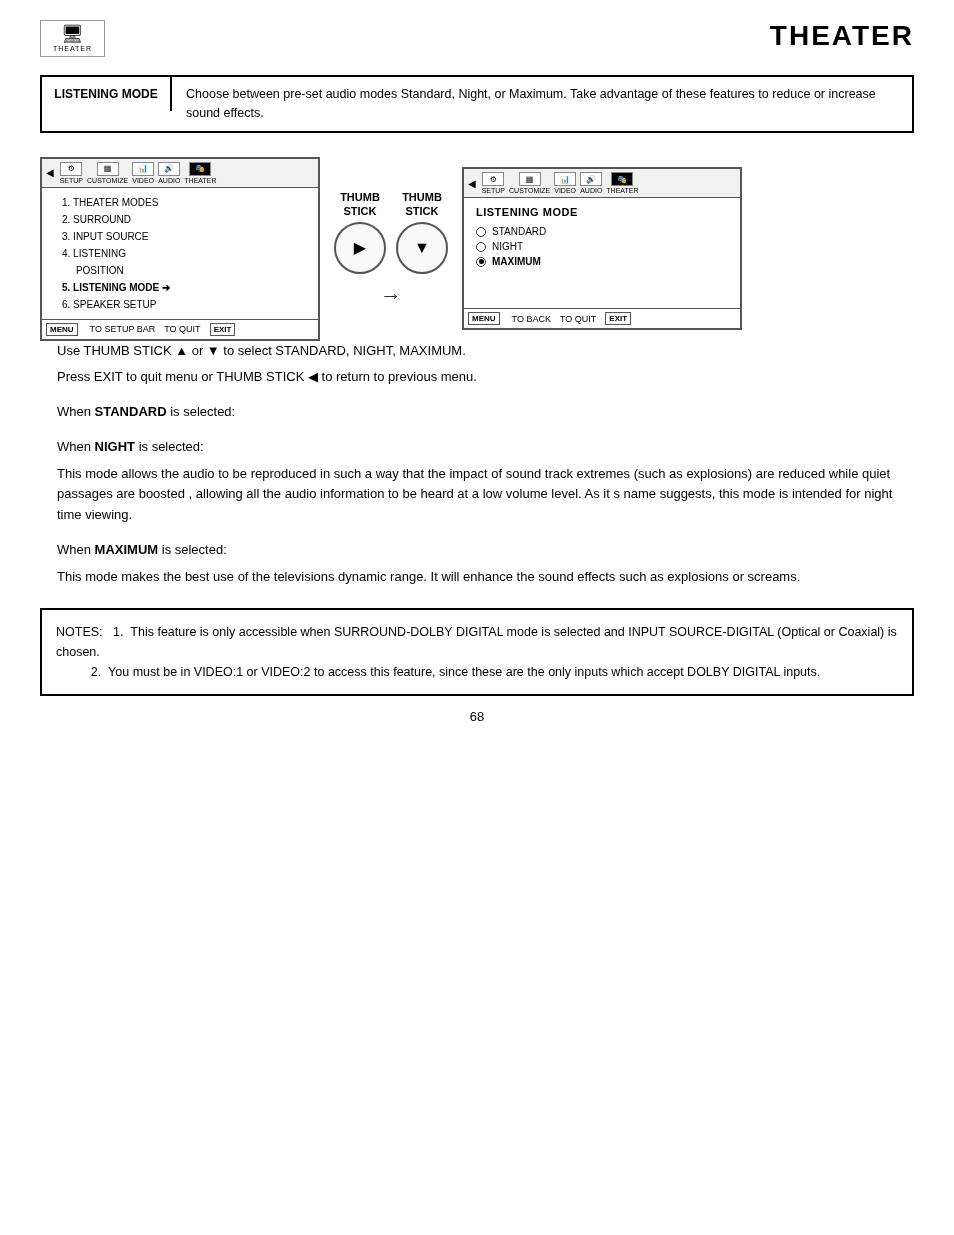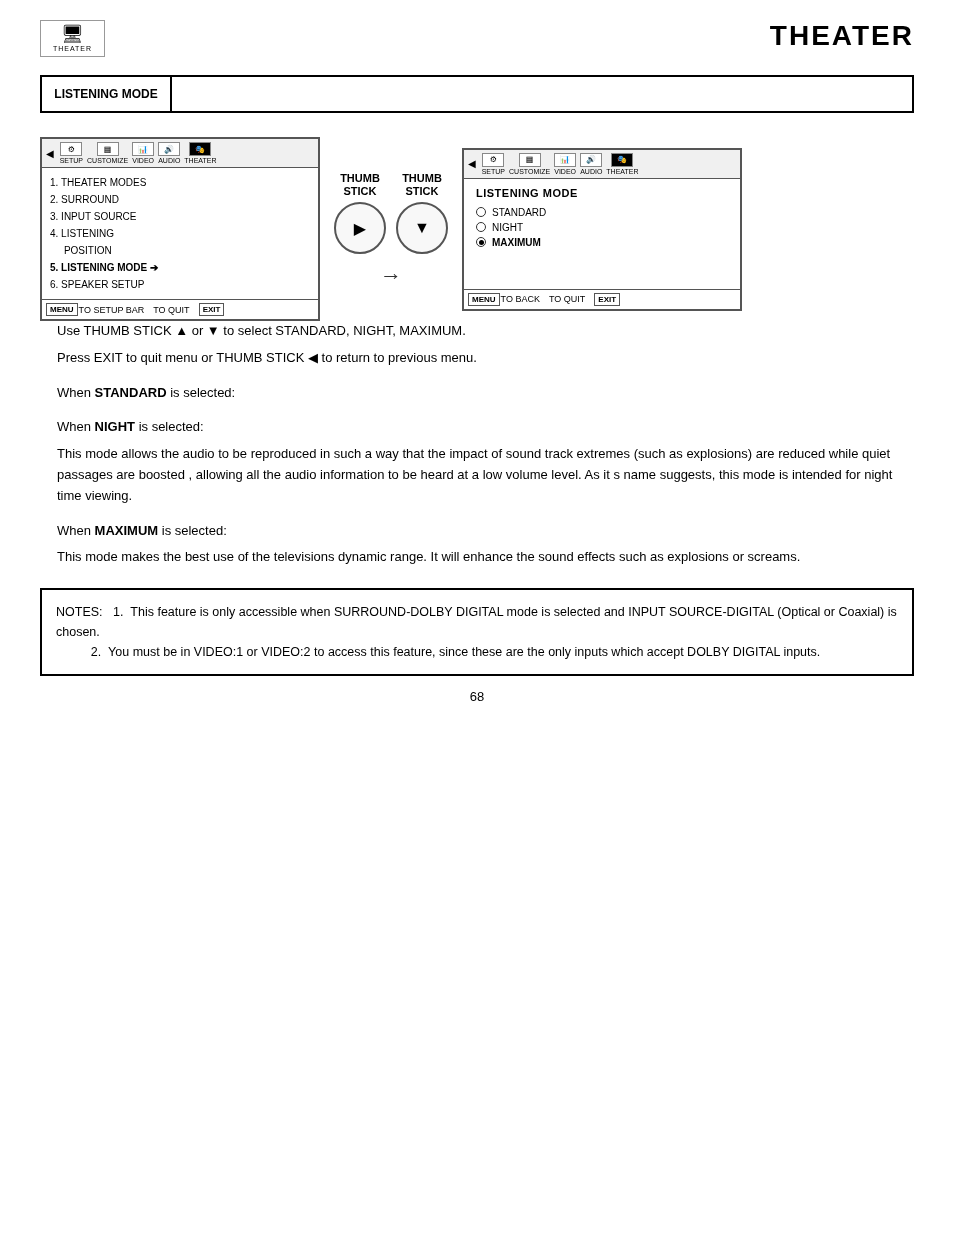--- a/index.html
+++ b/index.html
@@ -104,42 +104,42 @@
     }
     .screen-header-item.active .icon-box {
       background: #000;
       color: #fff;
     }
     .screen-header-arrow {
       font-size: 10px;
       margin-right: 2px;
     }
     .screen-body {
-      padding: 6px 8px;
+      padding: 6px 20px;
       min-height: 110px;
     }
     .screen-body ul {
       list-style: none;
       font-size: 10px;
       line-height: 1.7;
     }
     .screen-body ul li.active {
       font-weight: bold;
     }
     .screen-footer {
       border-top: 1px solid #555;
       display: flex;
       font-size: 9px;
       padding: 3px 4px;
       gap: 2px;
     }
     .screen-footer-item {
       display: flex;
       align-items: center;
-      gap: 1px;
+      gap: 12px;
     }
     .footer-key {
       border: 1px solid #555;
       padding: 1px 3px;
       font-weight: bold;
       font-size: 8px;
     }
     .thumbstick-item {
       display: flex;
       flex-direction: column;
@@ -266,20 +266,21 @@
 <div class="header">
   <div class="header-logo">
     <div class="logo-icon">🖥</div>
     <div class="logo-text">THEATER</div>
   </div>
   <div class="page-title">THEATER</div>
 </div>
 
 <div class="listening-mode-box">
   <div class="lm-label">LISTENING MODE</div>
+  <div class="lm-desc">Choose between pre-set audio modes Standard, Night, or Maximum.  Take advantage of these features to reduce or increase sound effects.</div>
 </div>
 
 <div class="diagram-wrapper">
 
   <div class="screen-box">
     <div class="screen-header">
       <span class="screen-header-arrow">◀</span>
       <div class="screen-header-item">
         <div class="icon-box">⚙</div>
         <span>SETUP</span>

